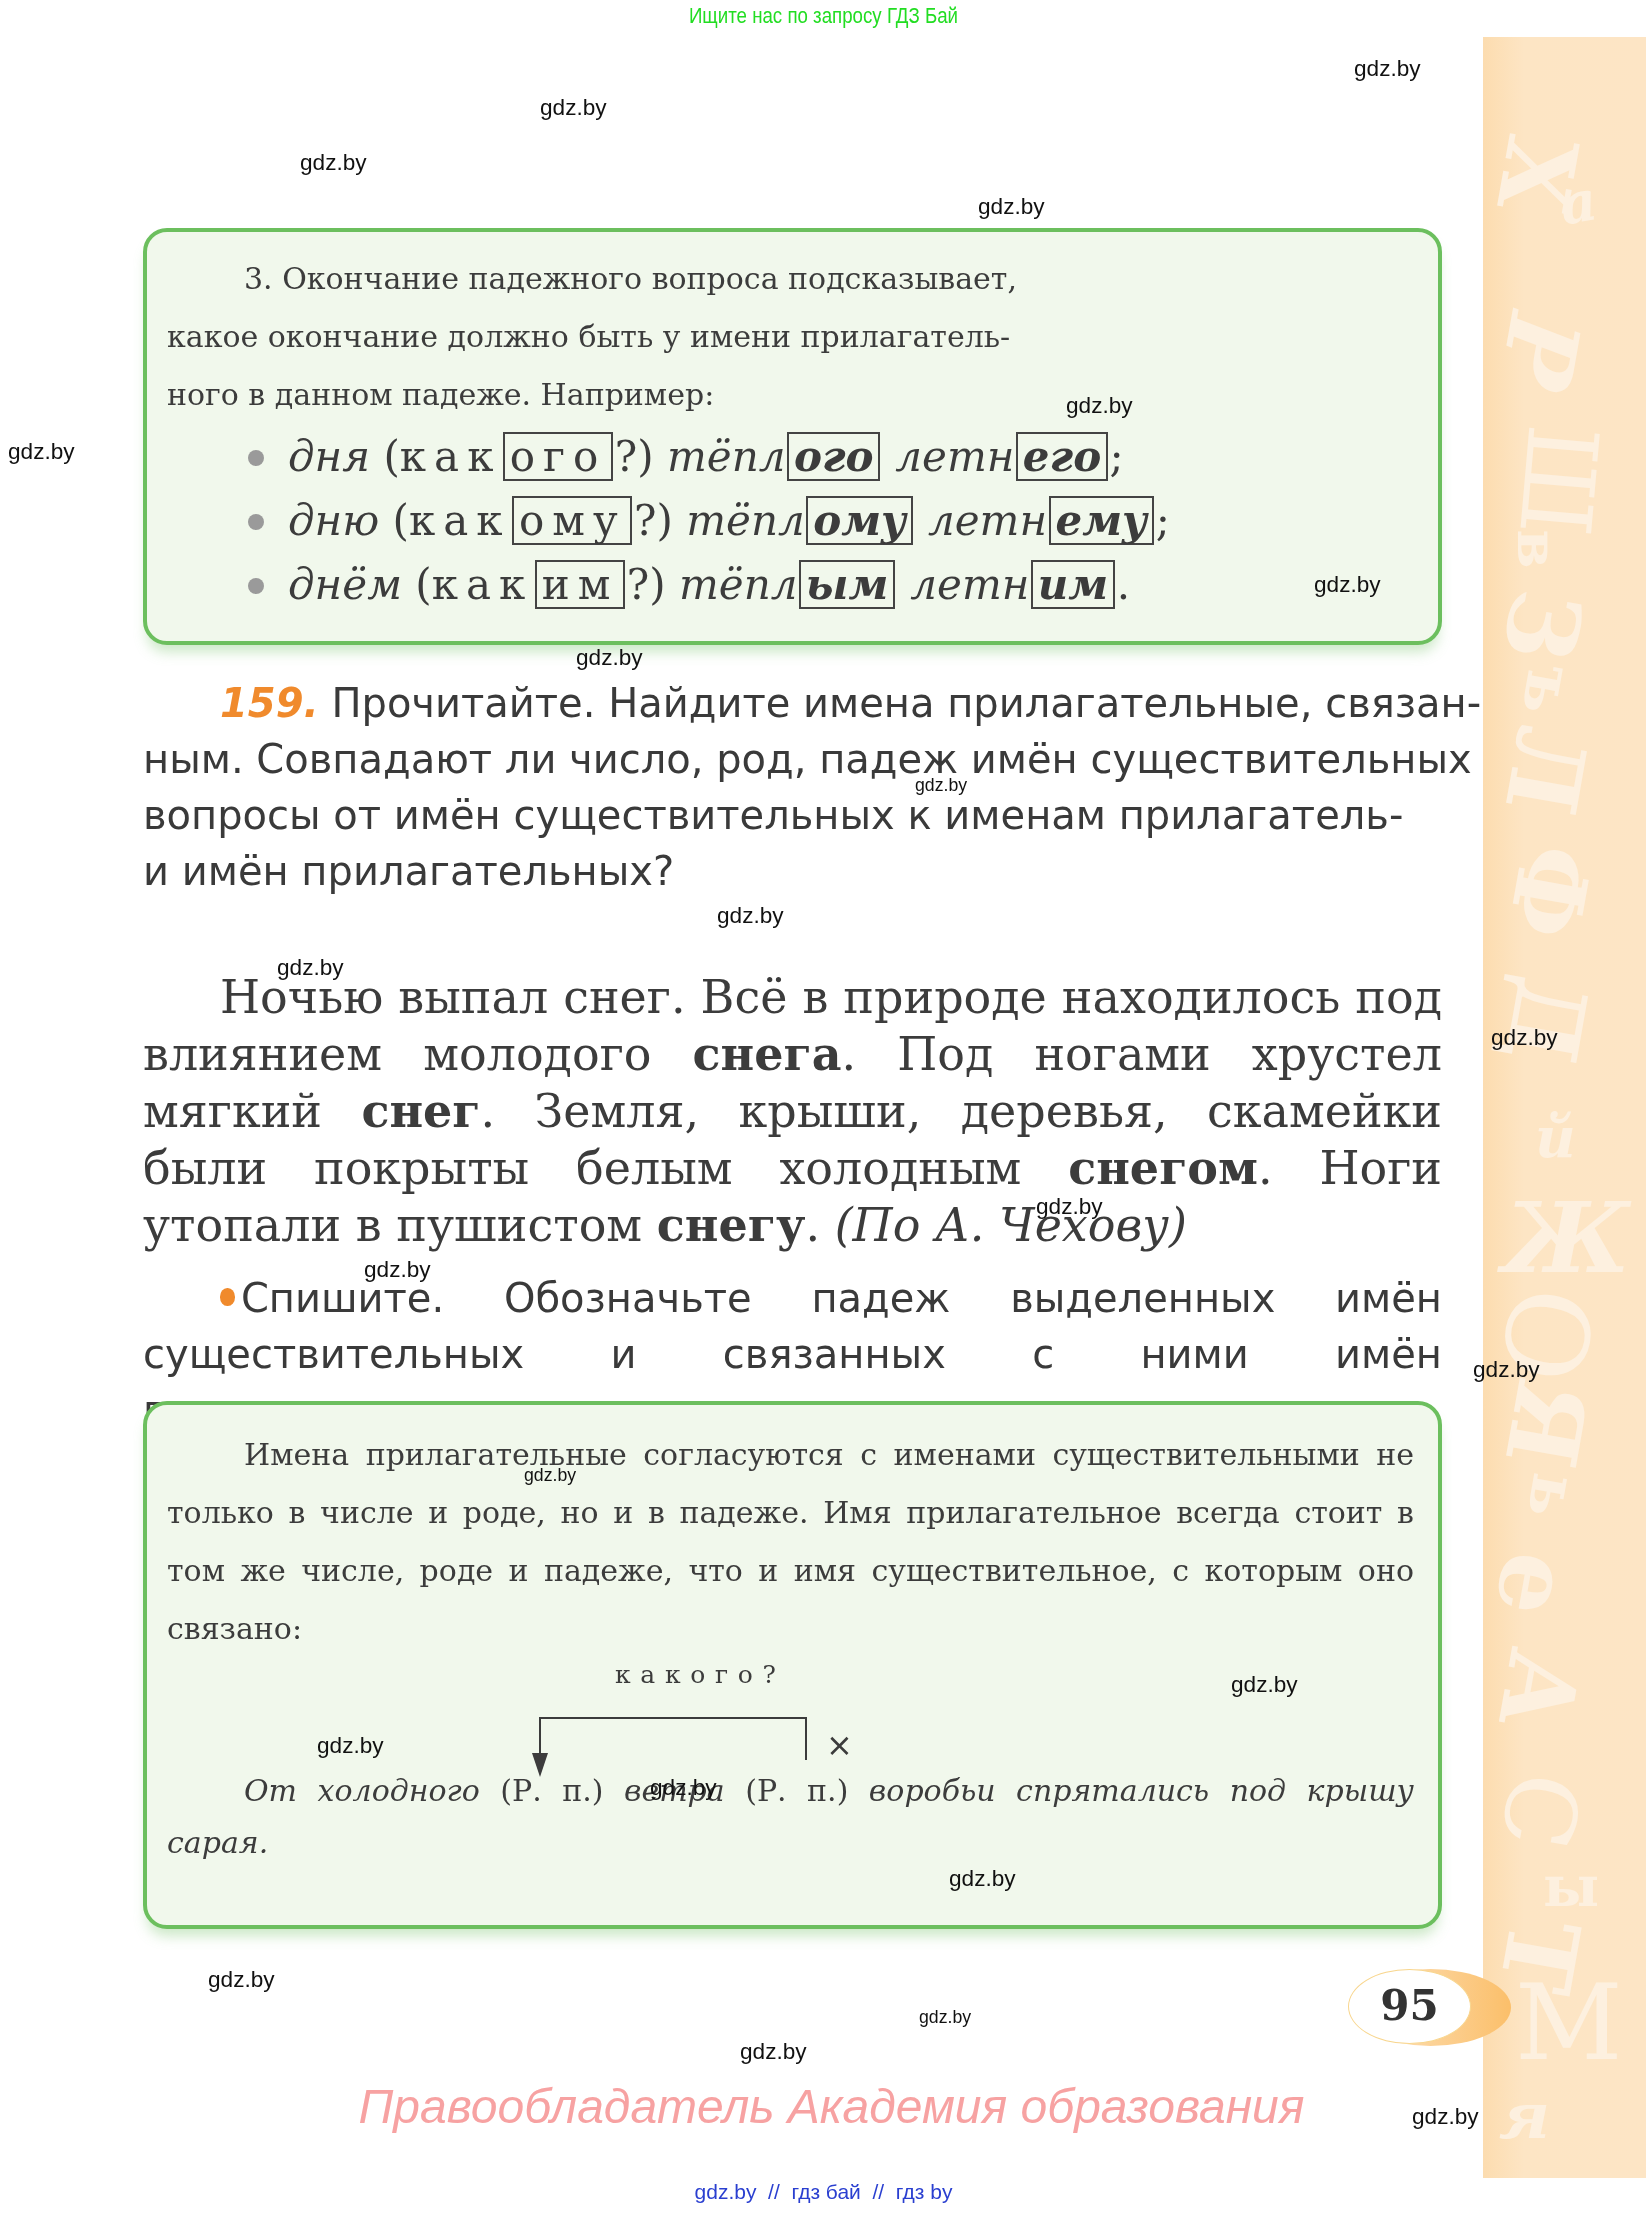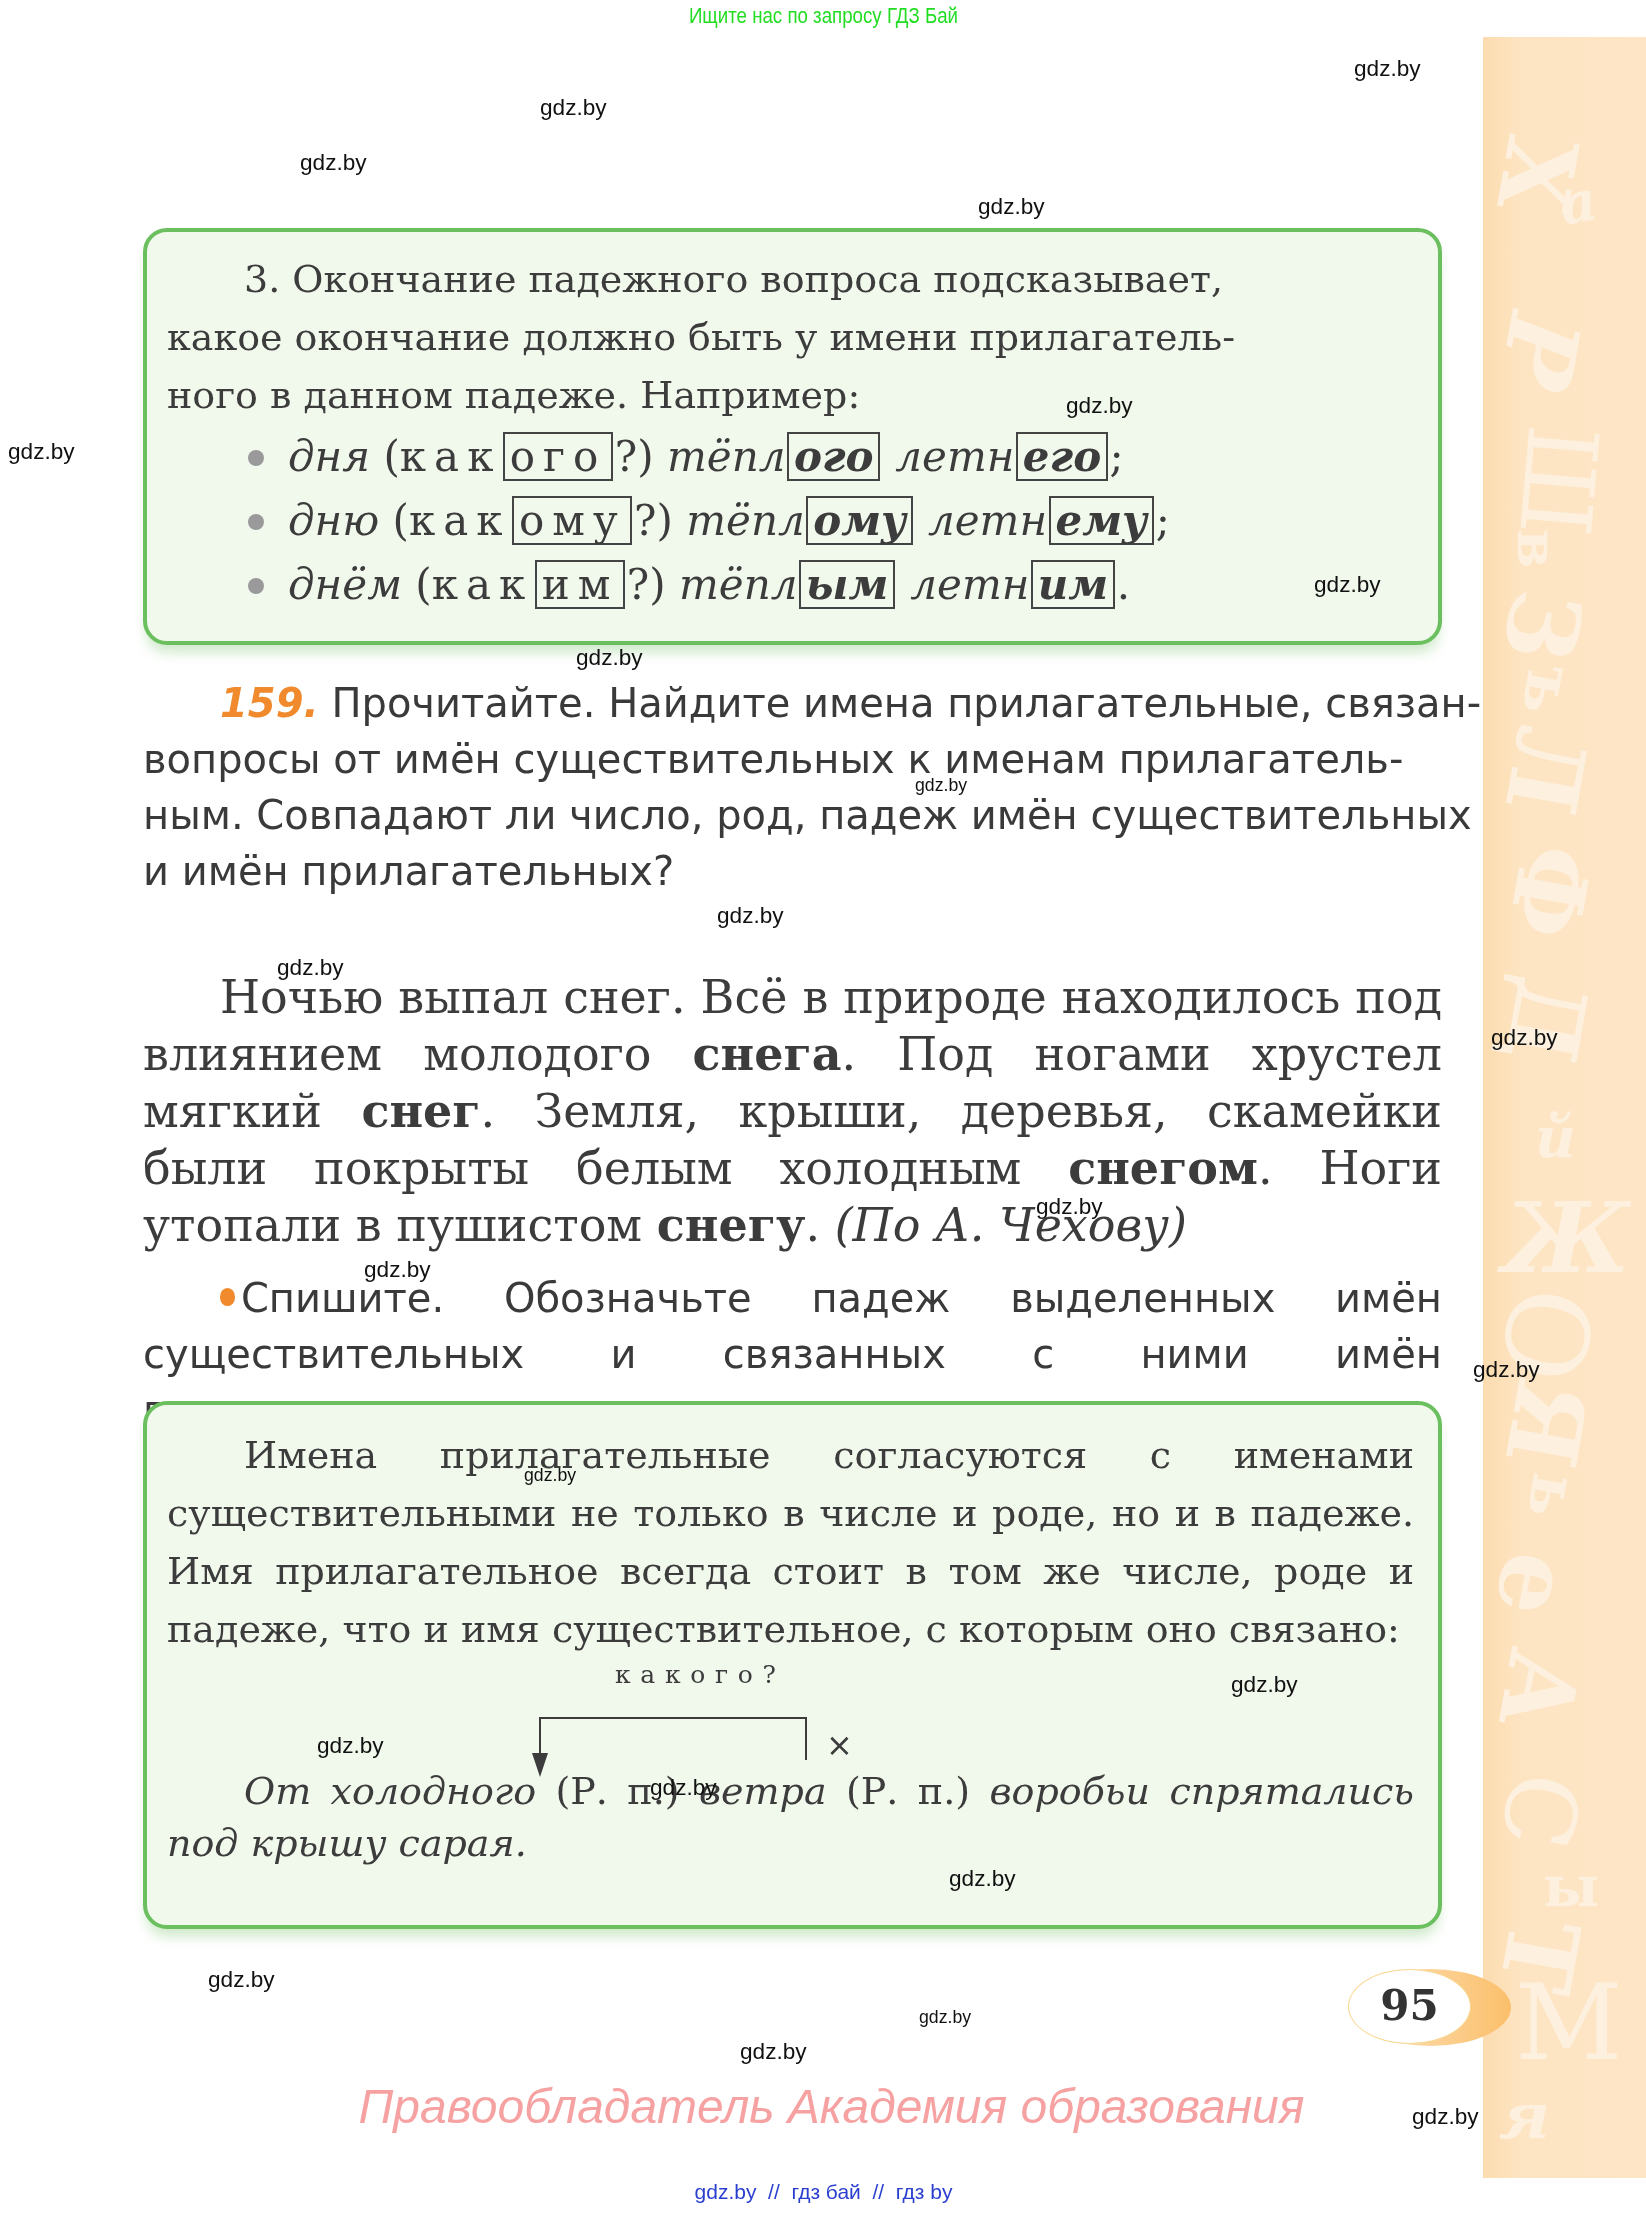--- a/index.html
+++ b/index.html
@@ -30,21 +30,21 @@
       position: absolute; color: #fdf0df; font-family: "DejaVu Serif", serif;
       font-weight: bold; font-size: 97px; line-height: 1;
     }
     
     .rule-box {
       position: absolute; left: 143px; width: 1299px;
       background: #f1f8ec; border: 4px solid #6cbf5e; border-radius: 24px;
       box-shadow: 0 11.3px 13px -4.8px rgba(110,190,95,0.35);
       box-sizing: border-box;
     }
-    .rule-text { font-size: 38px; line-height: 58px; color: #3c3c3c; text-align: justify; }
+    .rule-text { font-size: 30px; line-height: 58px; color: #3c3c3c; text-align: justify; }
     .indent { text-indent: 77px; }
     .bul-line {
       font-size: 42px; line-height: 64px; color: #3c3c3c; white-space: nowrap;
       position: relative; padding-left: 141px;
     }
     .bul-dot {
       position: absolute; left: 101px; top: 25px; width: 16px; height: 16px;
       border-radius: 50%; background: #9a9a9a;
     }
     .ital { font-style: italic; }
@@ -181,22 +181,22 @@
       <span class="ital">днём</span>
       (<span class="spaced">как</span><span class="boxed spaced">им</span>?)
       <span class="ital">тёпл</span><span class="boxed bold ital">ым</span>
       <span class="ital">летн</span><span class="boxed bold ital">им</span><span>.</span>
     </div>
   </div>
 </div>
 
 <div class="task" style="top:675px;">
   <div style="text-indent:77px;white-space:nowrap;"><span class="task-num">159.</span> <span>Прочитайте. Найдите имена прилагательные, связан-</span></div>
+  <div style="white-space:nowrap;">ным. Совпадают ли число, род, падеж имён существительных</div>
   <div style="white-space:nowrap;">вопросы от имён существительных к именам прилагатель-</div>
-  <div style="white-space:nowrap;">ным. Совпадают ли число, род, падеж имён существительных</div>
   <div style="white-space:nowrap;">и имён прилагательных?</div>
 </div>
 
 <div class="text-block indent" style="top:969px;">
   <span>Ночью выпал снег. Всё в природе находилось под влиянием молодого </span><b>снега</b><span>. Под ногами хрустел мягкий </span><b>снег</b><span>. Земля, крыши, деревья, скамейки были покрыты белым холодным </span><b>снегом</b><span>. Ноги утопали в пушистом </span><b>снегу</b><span>. </span><span class="ital">(По А. Чехову)</span>
 </div>
 
 <div class="task" style="top:1270px;text-indent:77px;">
   <span class="orange-dot"></span><span>Спишите. Обозначьте падеж выделенных имён существительных и связанных с ними имён прилагательных.</span>
 </div>

